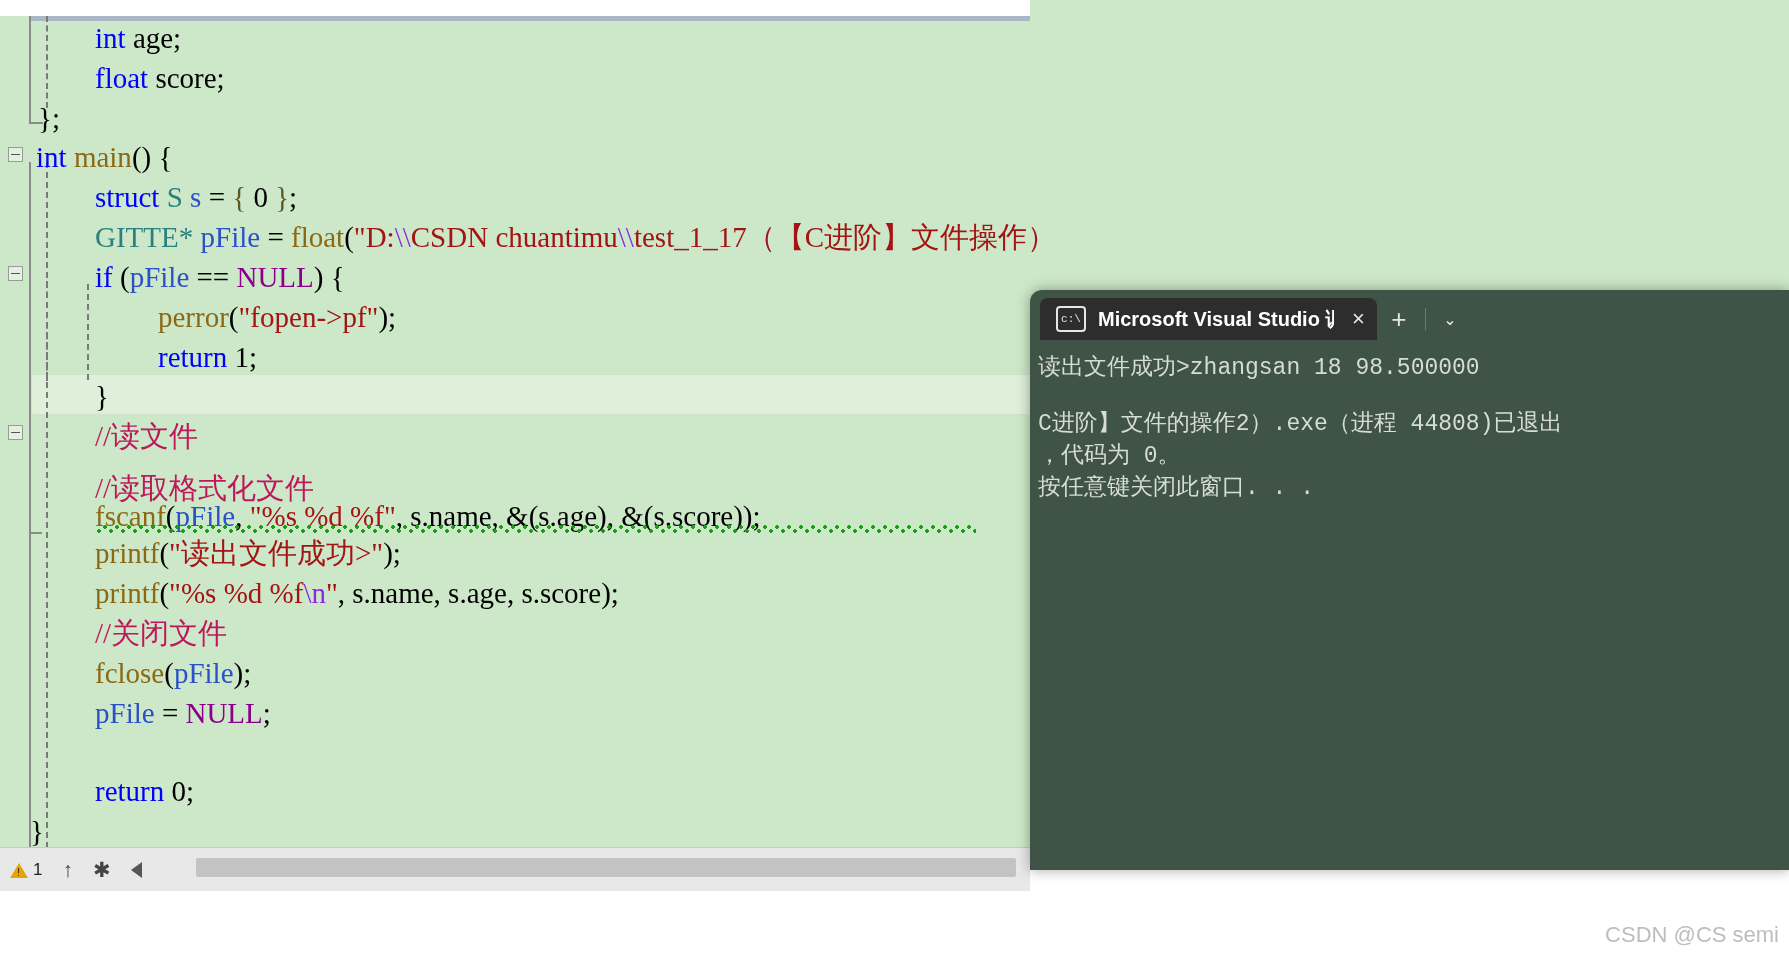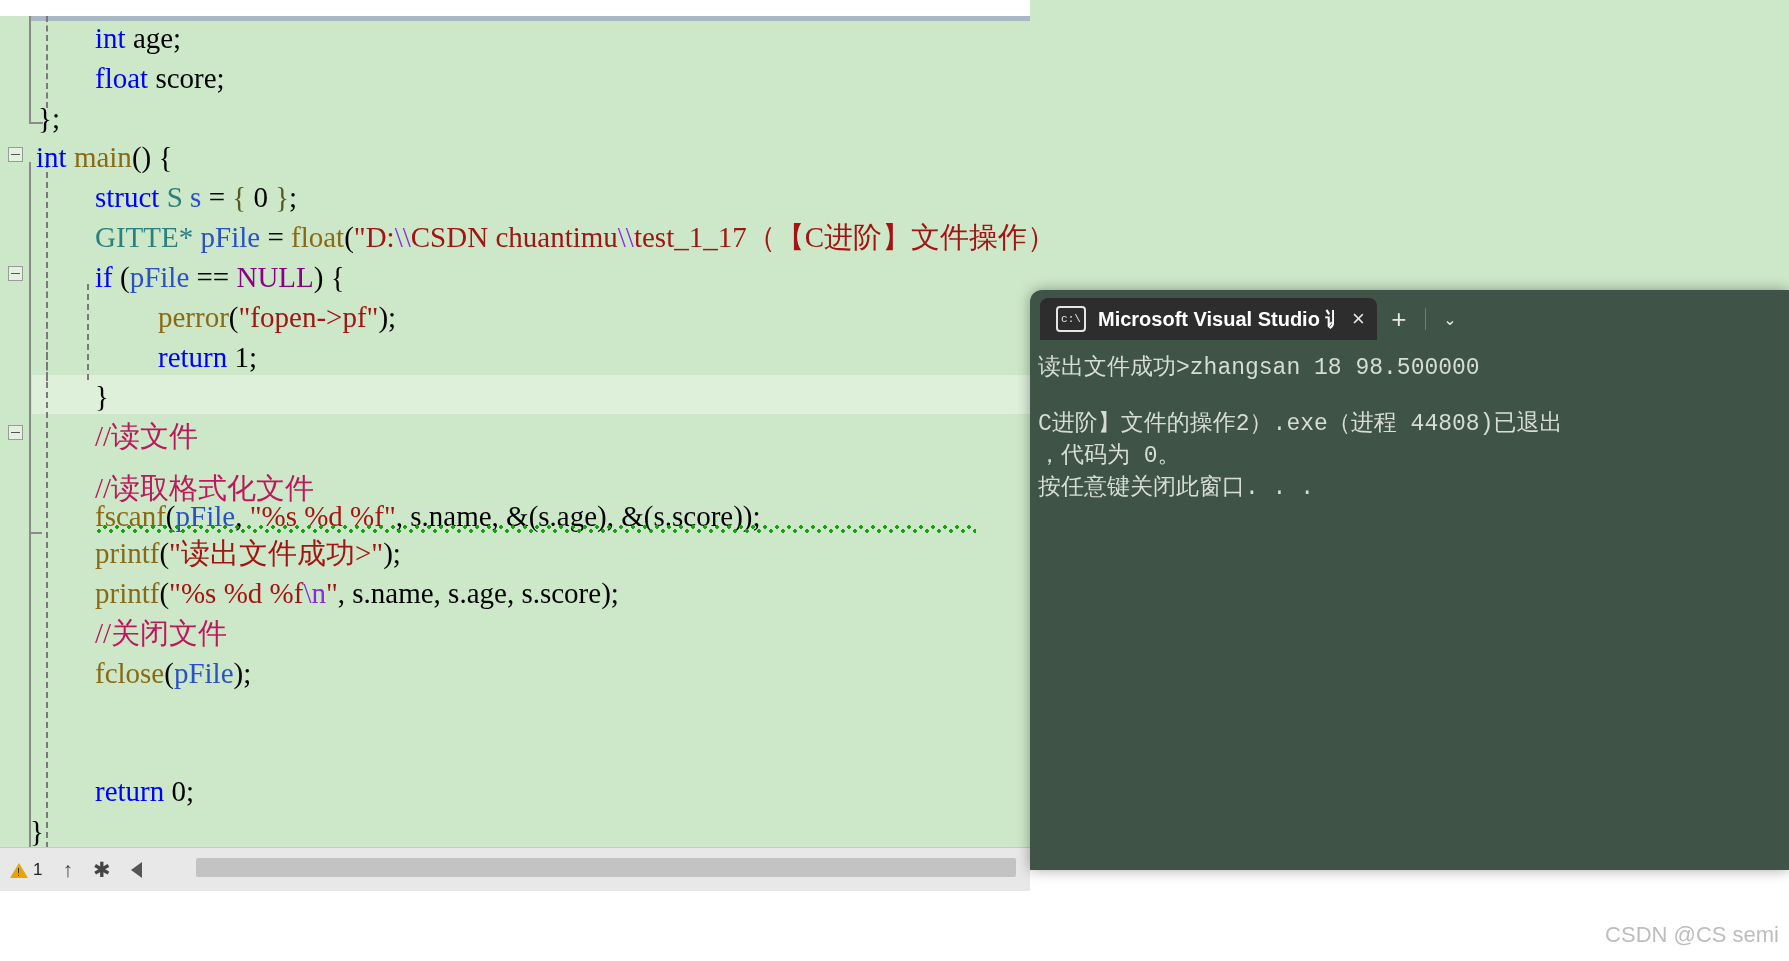--- a/index.html
+++ b/index.html
@@ -221,20 +221,21 @@
   <div class="squiggle" style="left:96px;top:509px;width:880px;"></div>
 
   <div class="line" style="top:517px;left:95px;"><span class="fn">printf</span><span>(</span><span class="str">"读出文件成功&gt;"</span><span>);</span></div>
 
   <div class="line" style="top:557px;left:95px;"><span class="fn">printf</span><span>(</span><span class="str">"%s %d %f</span><span class="esc">\n</span><span class="str">"</span><span>, s.name, s.age, s.score</span><span>);</span></div>
 
   <div class="line" style="top:597px;left:95px;"><span class="cmt">//关闭文件</span></div>
 
   <div class="line" style="top:637px;left:95px;"><span class="fn">fclose</span><span>(</span><span class="blu">pFile</span><span>);</span></div>
 
+  <div class="line" style="top:677px;left:95px;"><span class="blu">pFile</span><span> = </span><span class="macro">NULL</span><span>;</span></div>
 
   <div class="line" style="top:755px;left:95px;"><span class="kw">return</span><span> 0;</span></div>
 
   <div class="line" style="top:795px;left:30px;"><span>}</span></div>
 </div>
 
 <div id="statusbar">
   <div class="sb-item">
     <span class="warn-tri"></span>
     <span>1</span>

